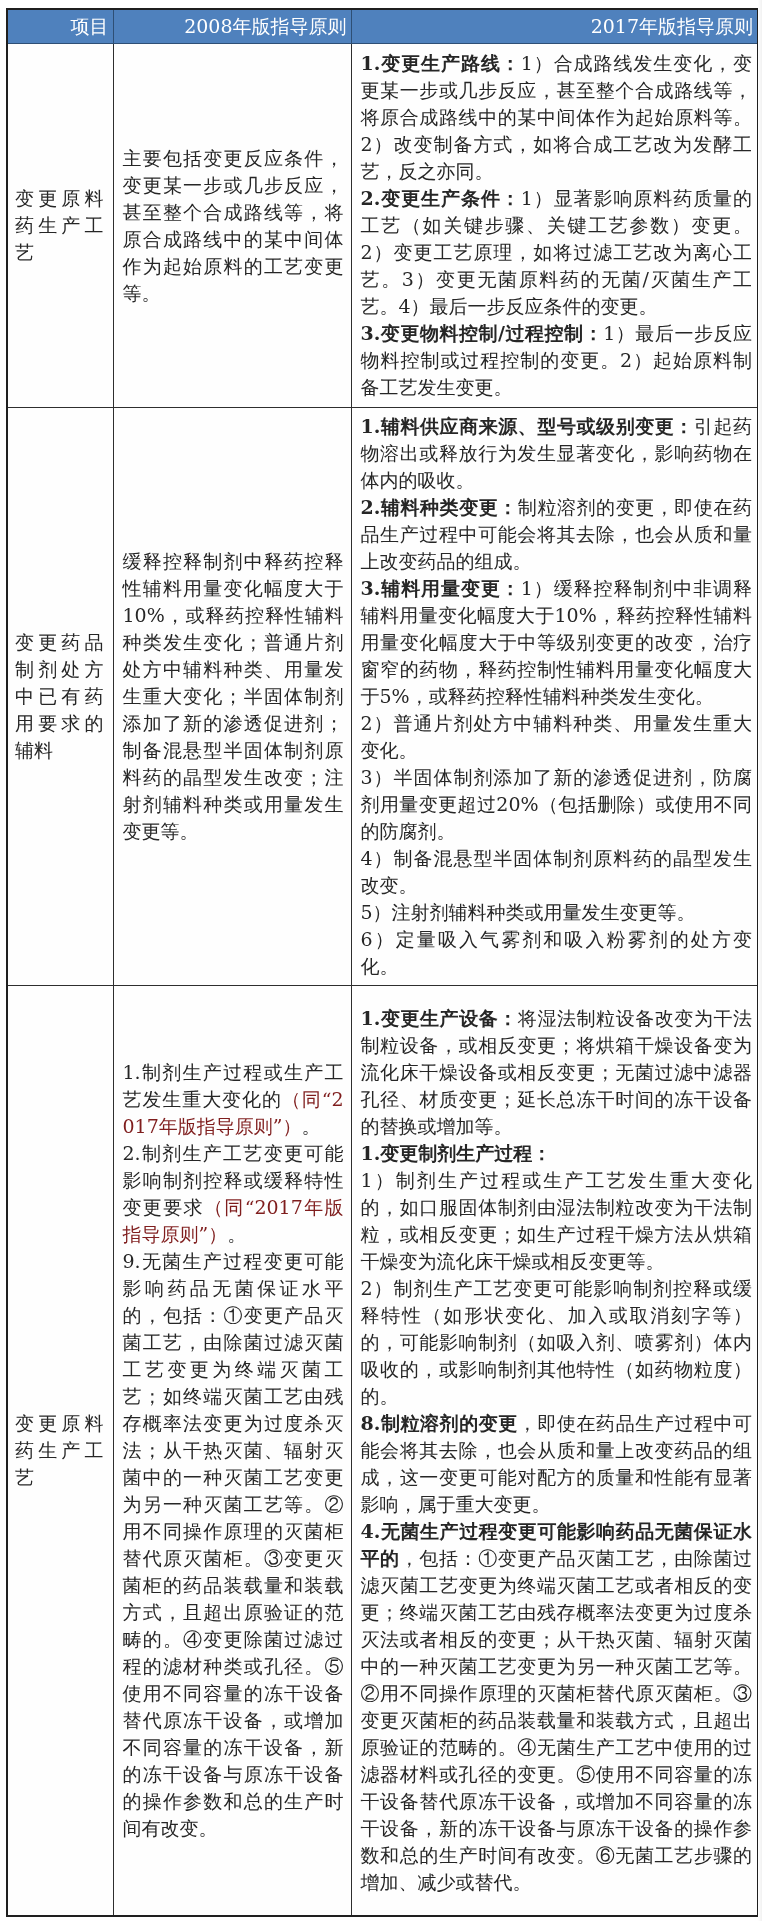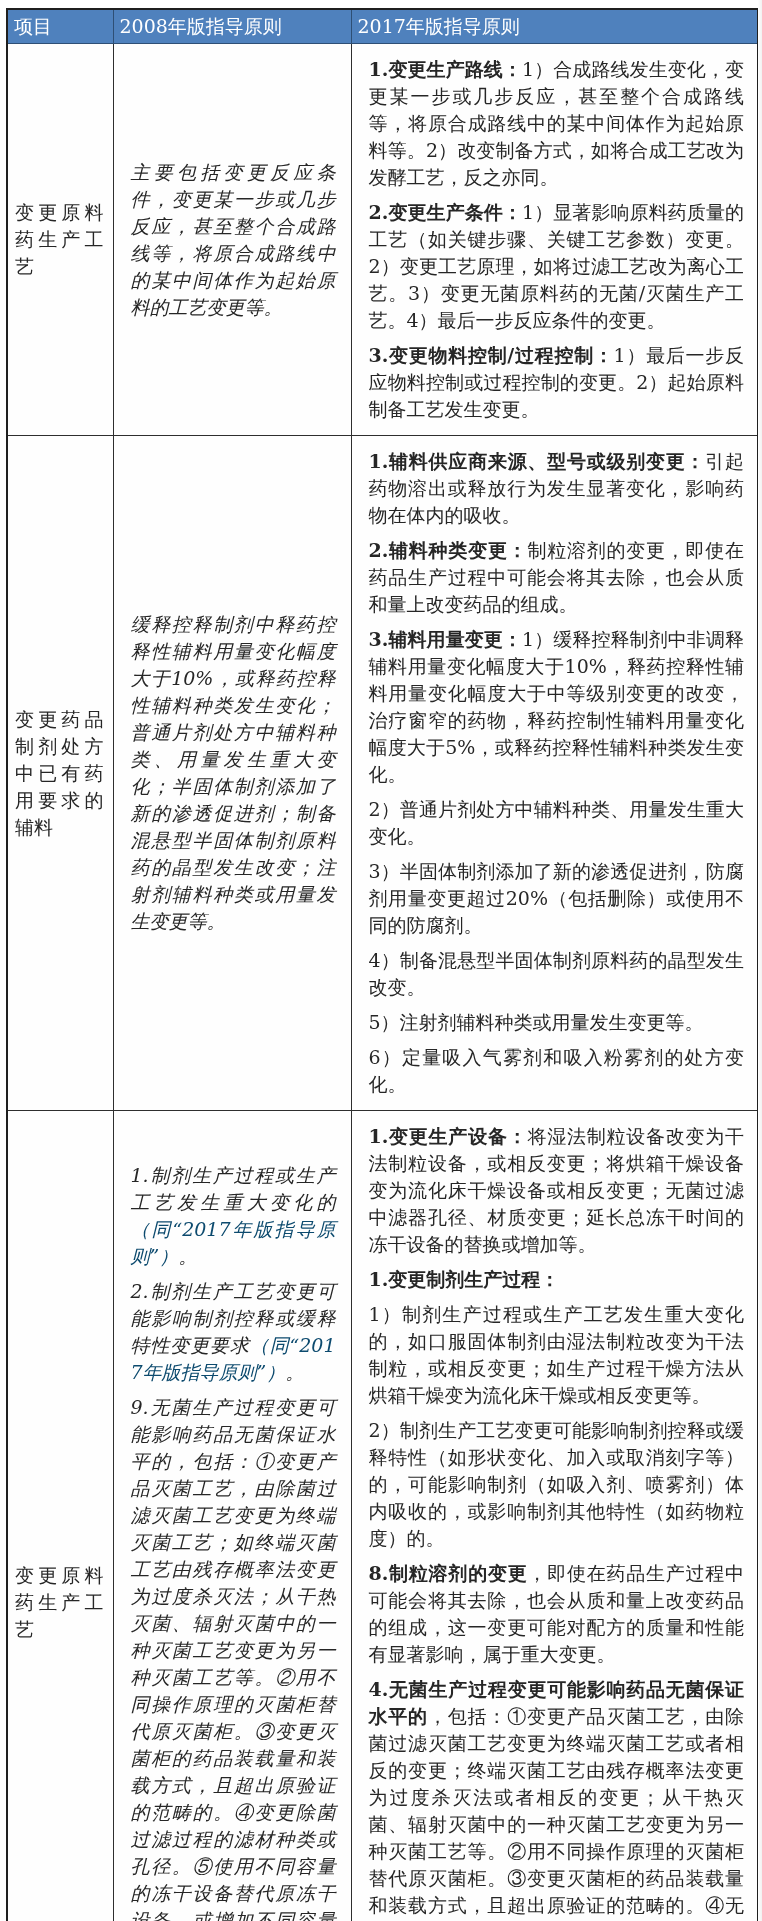--- a/index.html
+++ b/index.html
@@ -30,44 +30,43 @@
     font-size:19px;
     line-height:27px;
     color:#262626;
     word-break:break-all;
     overflow:hidden;
   }
   thead th{
     background:#4f81bd;
     color:#ffffff;
     font-weight:400;
-    text-align:left;
+    text-align:right;
     padding:2px 4px 2px 6px;
     height:29px;
     border-color:#2e4f75;
   }
   td.cell-item{
     padding:2px 9px 2px 7px;
     text-align:justify;
     text-justify:inter-character;
   }
   td.cell-2008{
     padding:2px 7px 2px 9px;
     text-align:justify;
     text-justify:inter-character;
-    font-style:italic;
   }
   td.cell-2017{
     padding:4px 5px 4px 9px;
     text-align:justify;
     text-justify:inter-character;
   }
-  td p{margin:8px;padding:0;}
+  td p{margin:0;padding:0;}
   .bold{font-weight:700;}
-  .red{color:#0c4a6e;}
+  .red{color:#7f1d1d;}
   tr.r1{height:364px;}
   tr.r2{height:578px;}
   tr.r3{height:930px;}
   
   .edge-shade{
     position:absolute;right:0;top:0;width:4px;height:100%;
     background:linear-gradient(to right,#ffffff,#f1f1f1);
   }
 </style>
 </head>

